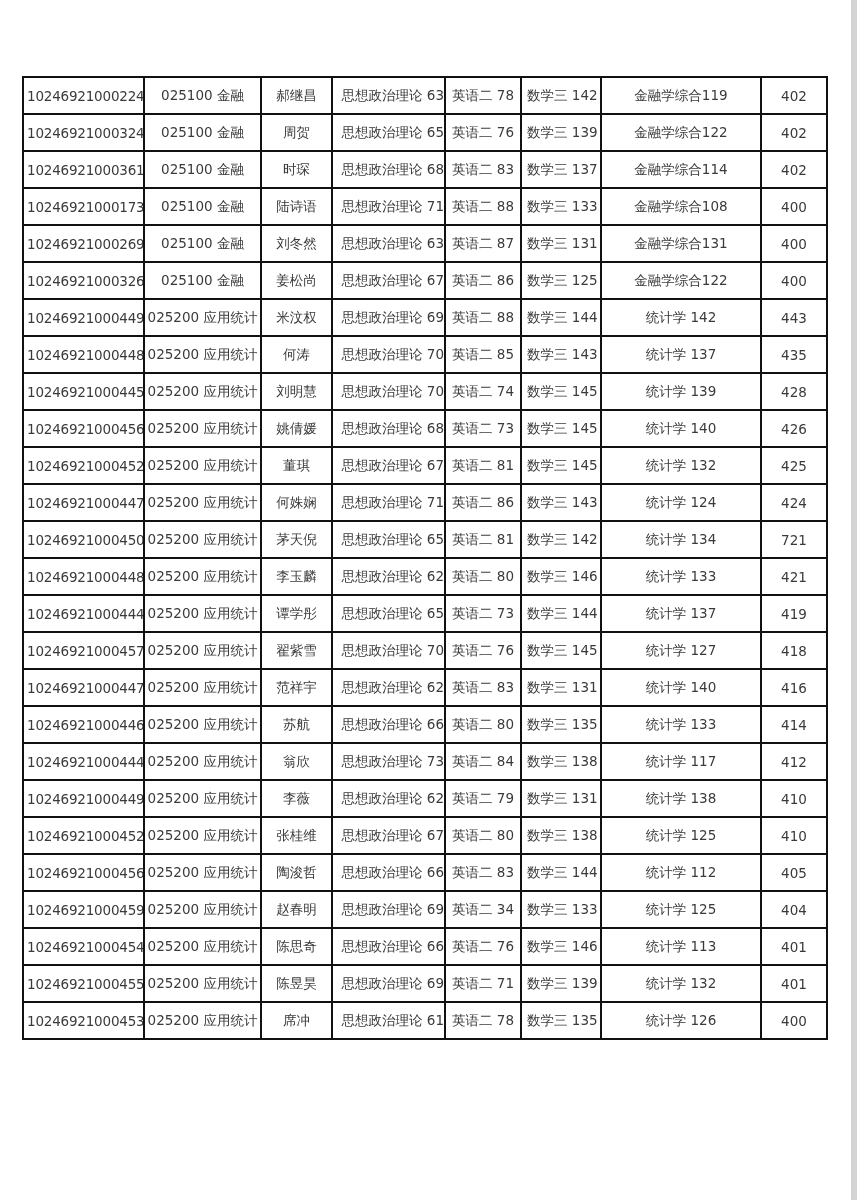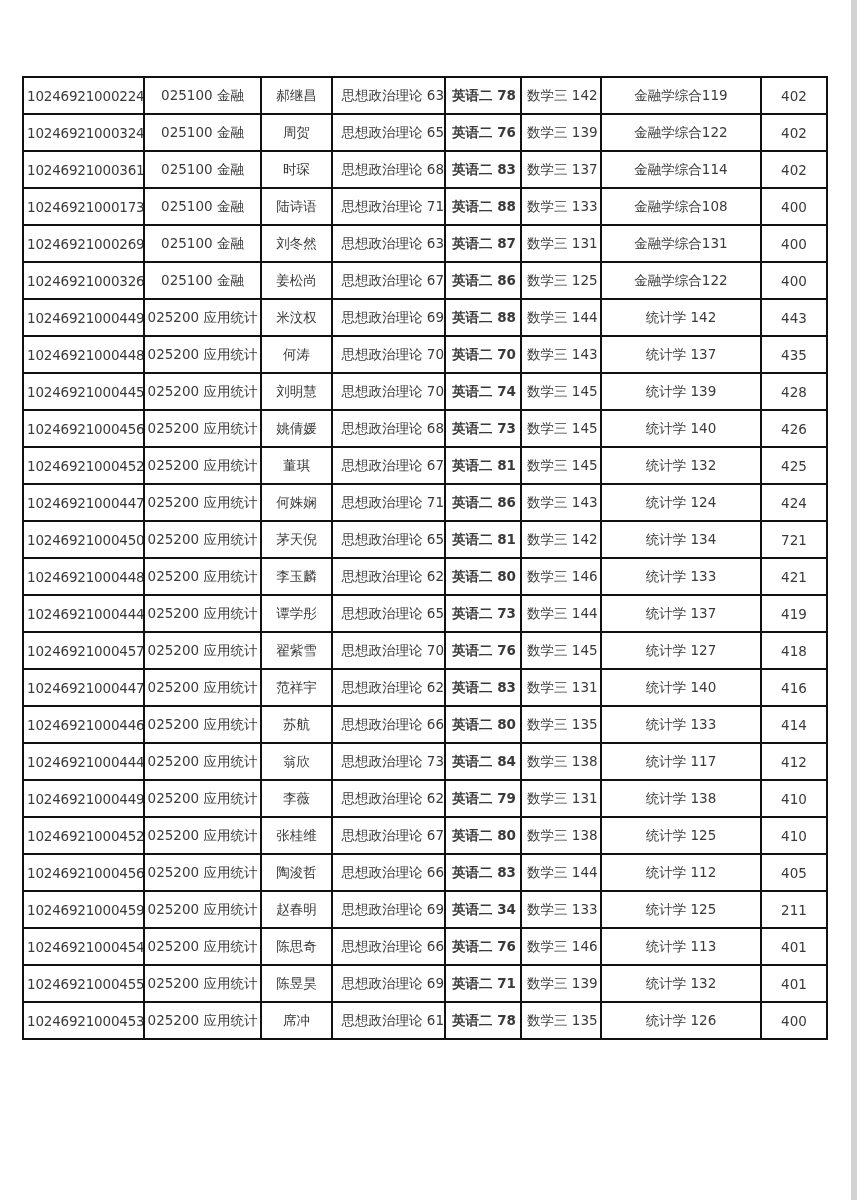--- a/index.html
+++ b/index.html
@@ -45,21 +45,21 @@
       padding: 0;
       font-size: 13.5px;
       white-space: nowrap;
       overflow: hidden;
       text-align: center;
       vertical-align: middle;
       color: #3a3a3a;
     }
     table.scores td.c-id { text-align: left; padding-left: 3px; font-size: 13.5px; letter-spacing: -0.2px; }
     table.scores td.c-politics { text-align: right; padding-left: 4px; }
-    table.scores td.c-english { text-align: left; padding-left: 6px; font-weight: bold; }
+    table.scores td.c-english { text-align: left; padding-left: 6px; }
     table.scores td.c-math { text-align: left; padding-left: 5px; }
     col.w-id { width: 121px; }
     col.w-major { width: 117px; }
     col.w-name { width: 71px; }
     col.w-politics { width: 113px; }
     col.w-english { width: 76px; }
     col.w-math { width: 80px; }
     col.w-subject { width: 160px; }
     col.w-total { width: 66px; }
   </style>
@@ -147,21 +147,21 @@
           <td class="c-english">英语二 88</td>
           <td class="c-math">数学三 144</td>
           <td class="c-subject">统计学 142</td>
           <td class="c-total">443</td>
         </tr>
         <tr>
           <td class="c-id">102469210004487</td>
           <td class="c-major">025200 应用统计</td>
           <td class="c-name">何涛</td>
           <td class="c-politics">思想政治理论 70</td>
-          <td class="c-english">英语二 70</td>
+          <td class="c-english">英语二 85</td>
           <td class="c-math">数学三 143</td>
           <td class="c-subject">统计学 137</td>
           <td class="c-total">435</td>
         </tr>
         <tr>
           <td class="c-id">102469210004454</td>
           <td class="c-major">025200 应用统计</td>
           <td class="c-name">刘明慧</td>
           <td class="c-politics">思想政治理论 70</td>
           <td class="c-english">英语二 74</td>
@@ -300,21 +300,21 @@
           <td class="c-total">405</td>
         </tr>
         <tr>
           <td class="c-id">102469210004592</td>
           <td class="c-major">025200 应用统计</td>
           <td class="c-name">赵春明</td>
           <td class="c-politics">思想政治理论 69</td>
           <td class="c-english">英语二 34</td>
           <td class="c-math">数学三 133</td>
           <td class="c-subject">统计学 125</td>
-          <td class="c-total">211</td>
+          <td class="c-total">404</td>
         </tr>
         <tr>
           <td class="c-id">102469210004546</td>
           <td class="c-major">025200 应用统计</td>
           <td class="c-name">陈思奇</td>
           <td class="c-politics">思想政治理论 66</td>
           <td class="c-english">英语二 76</td>
           <td class="c-math">数学三 146</td>
           <td class="c-subject">统计学 113</td>
           <td class="c-total">401</td>

